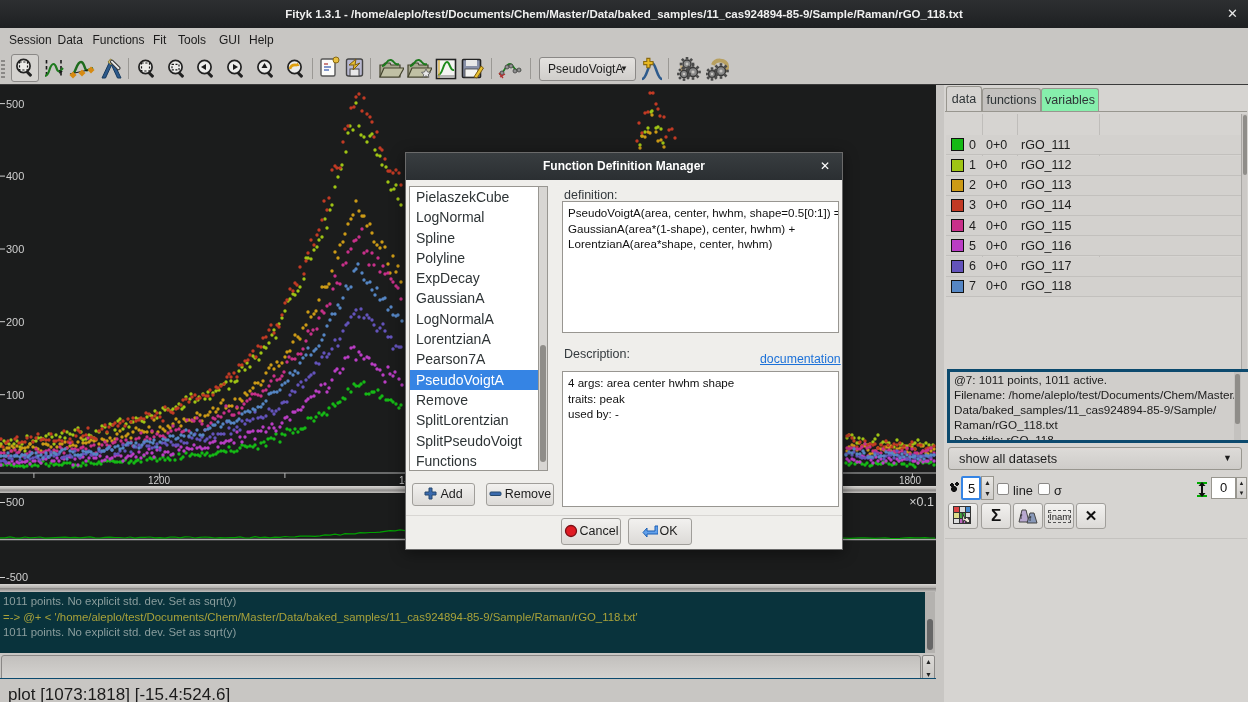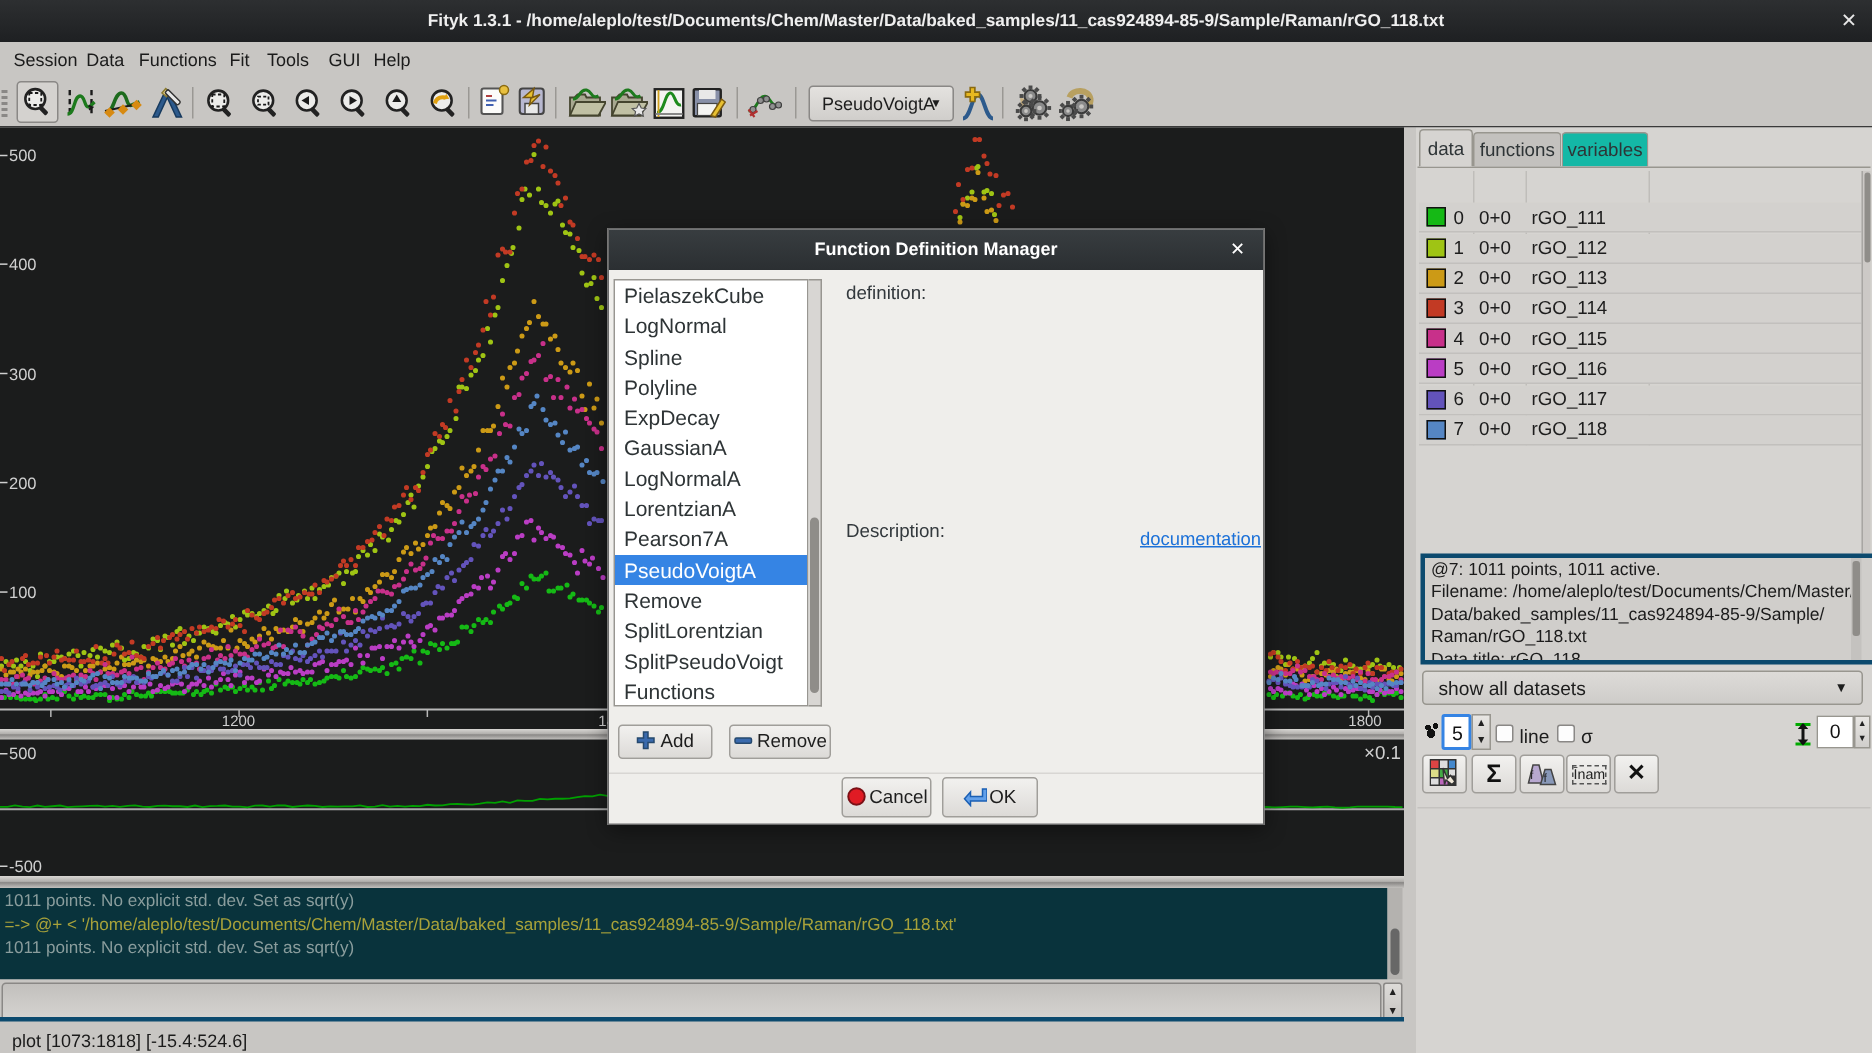--- a/index.html
+++ b/index.html
@@ -13,21 +13,21 @@
 #plot{left:0;top:85px;width:936px;height:401px;background:#1b1c1c}
 #hsash1{left:0;top:486px;width:936px;height:7px;background:linear-gradient(#d8d6d3,#b2b0ad 45%,#8a8886 55%,#c2c0bd)}
 #aux{left:0;top:493px;width:936px;height:91px;background:#1b1c1c}
 #hsash2{left:0;top:584px;width:936px;height:8px;background:linear-gradient(#d8d6d3,#b2b0ad 45%,#8a8886 55%,#c2c0bd)}
 #console{left:0;top:592px;width:925px;height:61px;background:#09333c;font-size:11.4px;line-height:15.6px;padding:2px 0 0 3px;color:#8a9d9d}
 #console .cmd{color:#a8a23a}
 #consb{left:925px;top:592px;width:10px;height:61px;background:#b4b2af}
 #inputrow{left:0;top:653px;width:936px;height:25px;background:#c8c6c3}
 #inputbox{left:1px;top:655px;width:920px;height:26px;background:linear-gradient(#c2c0bd,#d6d4d1);border:1px solid #8a8886;border-radius:3px}
 #inputspin{left:922px;top:655px;width:13px;height:26px;background:linear-gradient(#dddbd8,#c6c4c1);border:1px solid #8a8886;border-radius:2px;font-size:7px;line-height:12.5px;text-align:center;color:#222}
-#statusbar{left:0;top:678px;width:1248px;height:24px;background:#c8c6c3;border-top:3px solid #0c4a6e;font-size:12px;color:#1b1b1b}
+#statusbar{left:0;top:678px;width:1248px;height:24px;background:#c8c6c3;border-top:1px solid #0c4a6e;font-size:17px;color:#1b1b1b}
 #vsash{left:936px;top:85px;width:8px;height:617px;background:#c8c6c3}
 #rpanel{left:944px;top:85px;width:304px;height:617px;background:#d6d4d1}
 .tab{position:absolute;font-size:12.5px;color:#2e3436;text-align:center;border:1px solid #98968f;border-bottom:none;border-radius:3px 3px 0 0}
 #tabc{position:absolute;left:1px;top:26px;width:302px;height:591px;border-top:1px solid #98968f;background:#d6d4d1}
 .hdr{position:absolute;background:#d2d0cd;border-bottom:1px solid #b4b2af;font-size:12.5px;color:#2e3436}
 .row{position:absolute;left:1px;width:295px;height:20.2px;background:#d3d1ce;border-bottom:1px solid #c2c0bd;font-size:12.5px;color:#1d1d1d}
 .sw{position:absolute;left:5px;top:3px;width:13px;height:13px;border:1.5px solid #111}
 .cell{position:absolute;top:2.6px}
 #infobox{position:absolute;left:2px;top:257px;width:308px;height:74px;background:#d0cecb;border:3px solid #0c4a6e;font-size:11.7px;line-height:14.9px;color:#1b1b1b;padding:1px 0 0 4px;overflow:hidden;white-space:nowrap}
 #combo{position:absolute;left:3px;top:335px;width:294px;height:23px;background:linear-gradient(#dddbd8,#ceccc9);border:1px solid #98968f;border-radius:3px;font-size:12.8px;color:#1d1d1d;line-height:21px;padding-left:10px}
@@ -301,21 +301,21 @@
 <svg class="abs" style="left:1156px;top:684px" width="14" height="15">
     <rect x="1" y="1" width="11" height="13" rx="5" fill="#f4f3f1" stroke="#666" stroke-width="1.2"></rect>
     <rect x="5" y="2.5" width="3" height="5" rx="1.5" fill="#4a90d9" stroke="#2a5a99" stroke-width=".7"></rect>
   </svg>
 <span class="abs" style="left:1171px;top:684px;font-size:12.8px;color:#1d1d1d">menu</span>
 
 <div id="vsash" class="abs"></div>
 <div id="rpanel" class="abs">
 <div class="tab" style="left:2px;top:1px;width:36px;height:25px;line-height:25px;background:#d6d4d1;z-index:2">data</div>
 <div class="tab" style="left:38px;top:3px;width:59px;height:23px;line-height:22px;background:#c3c1be">functions</div>
-<div class="tab" style="left:97px;top:3px;width:58px;height:23px;line-height:22px;background:#14b8a6">variables</div>
+<div class="tab" style="left:97px;top:3px;width:58px;height:23px;line-height:22px;background:#86efac">variables</div>
 <div id="tabc">
  <div class="abs" style="left:37px;top:2px;width:1px;height:183px;background:#bfbdba"></div>
  <div class="abs" style="left:72px;top:2px;width:1px;height:183px;background:#bfbdba"></div>
  <div class="abs" style="left:154px;top:2px;width:1px;height:183px;background:#bfbdba"></div>
  <div class="row" style="top:23.3px">
         <div class="sw" style="background:#15b915"></div>
         <span class="cell" style="left:23px">0</span>
         <span class="cell" style="left:40px">0+0</span>
         <span class="cell" style="left:75px">rGO_111</span>
       </div>
@@ -430,22 +430,24 @@
       <div class="li sel">PseudoVoigtA</div>
       <div class="li">Remove</div>
       <div class="li">SplitLorentzian</div>
       <div class="li">SplitPseudoVoigt</div>
       <div class="li">Functions</div>
     </div>
 <div id="dlgsb">
       <div class="th"></div>
     </div>
 <span class="dlab" style="left:158px;top:35px">definition:</span>
+<div class="dta" style="top:48px;height:132px">PseudoVoigtA(area, center, hwhm, shape=0.5[0:1]) =<br>GaussianA(area*(1-shape), center, hwhm) +<br>LorentzianA(area*shape, center, hwhm)</div>
 <span class="dlab" style="left:158px;top:194px">Description:</span>
 <span id="doclink">documentation</span>
+<div class="dta" style="top:218px;height:136px">4 args: area center hwhm shape<br>traits: peak<br>used by: -</div>
 <div class="btn" style="left:6px;top:330px;width:63px;height:23px;font-size:12.5px;color:#1d1d1d;line-height:21px;text-align:center"><svg width="13" height="13" style="vertical-align:-2px;margin-right:3px">
         <path d="M5 1 h3 v4 h4 v3 h-4 v4 h-3 v-4 h-4 v-3 h4 Z" fill="#3a6aad" stroke="#26496e" stroke-width="1"></path>
       </svg>Add</div>
 <div class="btn" style="left:80px;top:330px;width:68px;height:23px;font-size:12.5px;color:#1d1d1d;line-height:21px;text-align:center"><svg width="13" height="13" style="vertical-align:-2px;margin-right:3px">
         <rect x="1" y="5" width="11" height="3.5" rx="1" fill="#3a6aad" stroke="#26496e" stroke-width="1"></rect>
       </svg>Remove</div>
 <div class="abs" style="left:0;top:362px;width:436px;height:1px;background:#d8d6d3"></div>
 <div class="btn" style="left:155px;top:365px;width:60px;height:27px;font-size:12.5px;color:#1d1d1d;line-height:25px;text-align:center"><svg width="14" height="14" style="vertical-align:-3px;margin-right:2px">
         <circle cx="7" cy="7" r="5.5" fill="#e01b24" stroke="#7a1016" stroke-width="1.3"></circle>
       </svg>Cancel</div>

